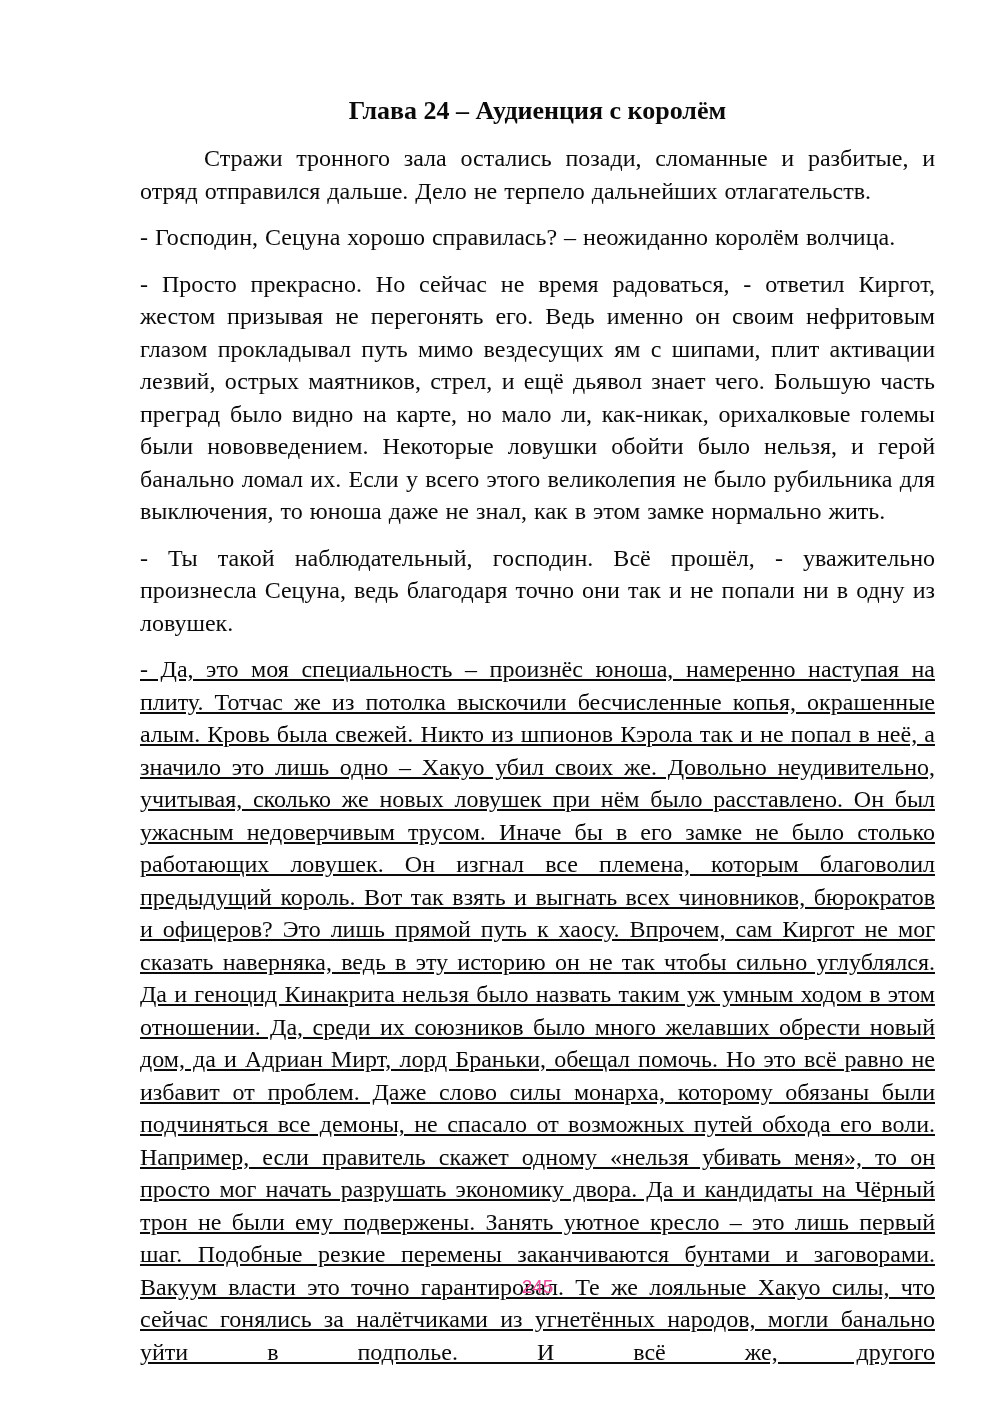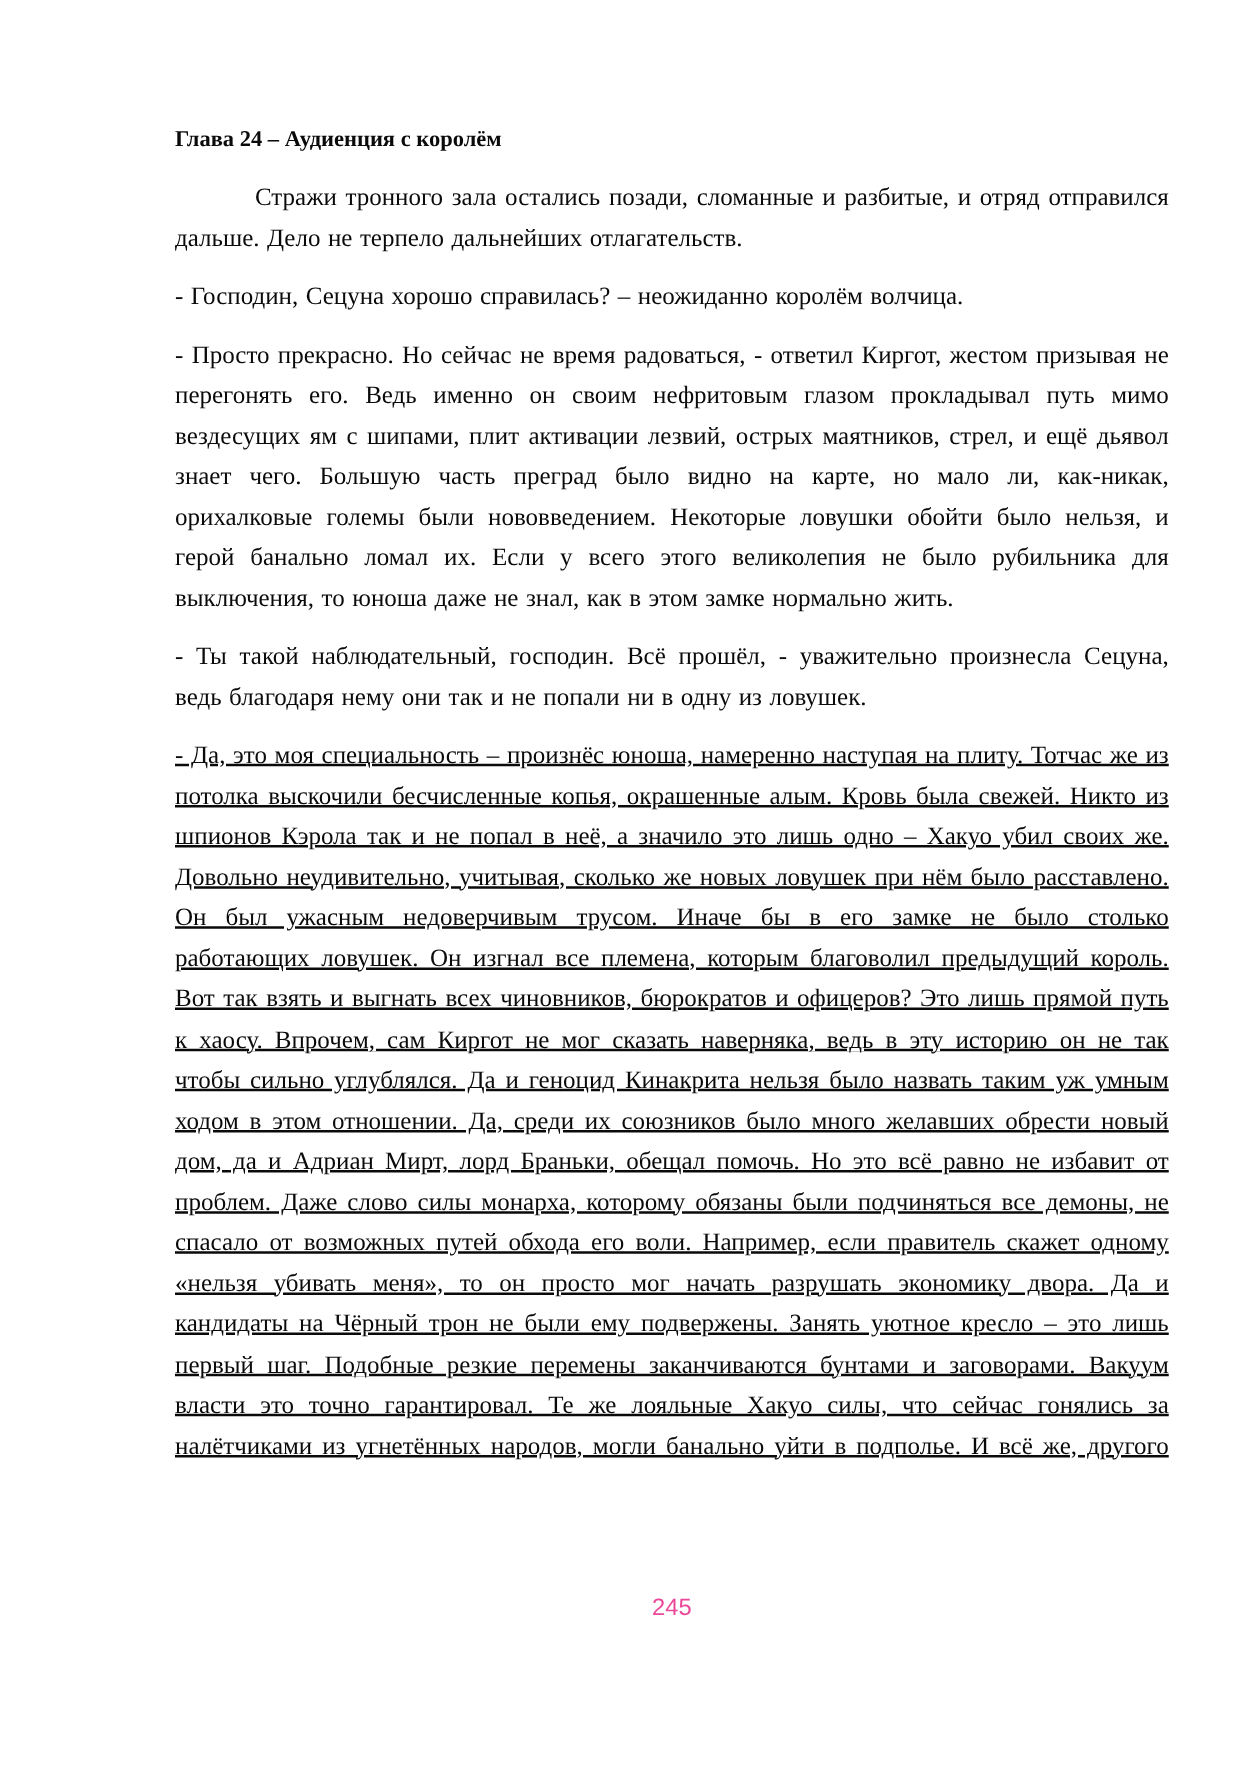--- a/index.html
+++ b/index.html
@@ -14,27 +14,28 @@
     margin: 0 auto;
     background: #ffffff;
     box-sizing: border-box;
     padding: 97px 65px 0 140px;
     font-family: "Liberation Serif", "DejaVu Serif", serif;
     color: #0a0a0a;
     overflow: hidden;
   }
   .chapter-title {
     margin: 0 0 17px 0;
-    font-size: 18px;
+    text-align: center;
+    font-size: 26px;
     line-height: 28px;
     font-weight: bold;
   }
   .para {
     margin: 0 0 14px 0;
-    font-size: 20px;
+    font-size: 24px;
     line-height: 32.5px;
     text-align: justify;
     word-spacing: 1px;
   }
   .para.first-indent {
     text-indent: 64px;
   }
   .para.continued {
     text-align-last: justify;
     margin-bottom: 0;
@@ -54,18 +55,18 @@
 </head>
 <body>
 
 <div class="page">
   <h1 class="chapter-title">Глава 24 – Аудиенция с королём</h1>
 
   <div>
     <p class="para first-indent">Стражи тронного зала остались позади, сломанные и разбитые, и отряд отправился дальше. Дело не терпело дальнейших отлагательств.</p>
     <p class="para">- Господин, Сецуна хорошо справилась? – неожиданно королём волчица.</p>
     <p class="para">- Просто прекрасно. Но сейчас не время радоваться, - ответил Киргот, жестом призывая не перегонять его. Ведь именно он своим нефритовым глазом прокладывал путь мимо вездесущих ям с шипами, плит активации лезвий, острых маятников, стрел, и ещё дьявол знает чего. Большую часть преград было видно на карте, но мало ли, как-никак, орихалковые големы были нововведением. Некоторые ловушки обойти было нельзя, и герой банально ломал их. Если у всего этого великолепия не было рубильника для выключения, то юноша даже не знал, как в этом замке нормально жить.</p>
-    <p class="para">- Ты такой наблюдательный, господин. Всё прошёл, - уважительно произнесла Сецуна, ведь благодаря нему они так и не попали ни в одну из ловушек.</p>
+    <p class="para">- Ты такой наблюдательный, господин. Всё прошёл, - уважительно произнесла Сецуна, ведь благодаря точно они так и не попали ни в одну из ловушек.</p>
     <p class="para continued">- Да, это моя специальность – произнёс юноша, намеренно наступая на плиту. Тотчас же из потолка выскочили бесчисленные копья, окрашенные алым. Кровь была свежей. Никто из шпионов Кэрола так и не попал в неё, а значило это лишь одно – Хакуо убил своих же. Довольно неудивительно, учитывая, сколько же новых ловушек при нём было расставлено. Он был ужасным недоверчивым трусом. Иначе бы в его замке не было столько работающих ловушек. Он изгнал все племена, которым благоволил предыдущий король. Вот так взять и выгнать всех чиновников, бюрократов и офицеров? Это лишь прямой путь к хаосу. Впрочем, сам Киргот не мог сказать наверняка, ведь в эту историю он не так чтобы сильно углублялся. Да и геноцид Кинакрита нельзя было назвать таким уж умным ходом в этом отношении. Да, среди их союзников было много желавших обрести новый дом, да и Адриан Мирт, лорд Браньки, обещал помочь. Но это всё равно не избавит от проблем. Даже слово силы монарха, которому обязаны были подчиняться все демоны, не спасало от возможных путей обхода его воли. Например, если правитель скажет одному «нельзя убивать меня», то он просто мог начать разрушать экономику двора. Да и кандидаты на Чёрный трон не были ему подвержены. Занять уютное кресло – это лишь первый шаг. Подобные резкие перемены заканчиваются бунтами и заговорами. Вакуум власти это точно гарантировал. Те же лояльные Хакуо силы, что сейчас гонялись за налётчиками из угнетённых народов, могли банально уйти в подполье. И всё же, другого</p>
   </div>
 
   <div class="page-footer">245</div>
 </div>
 
 </body></html>

